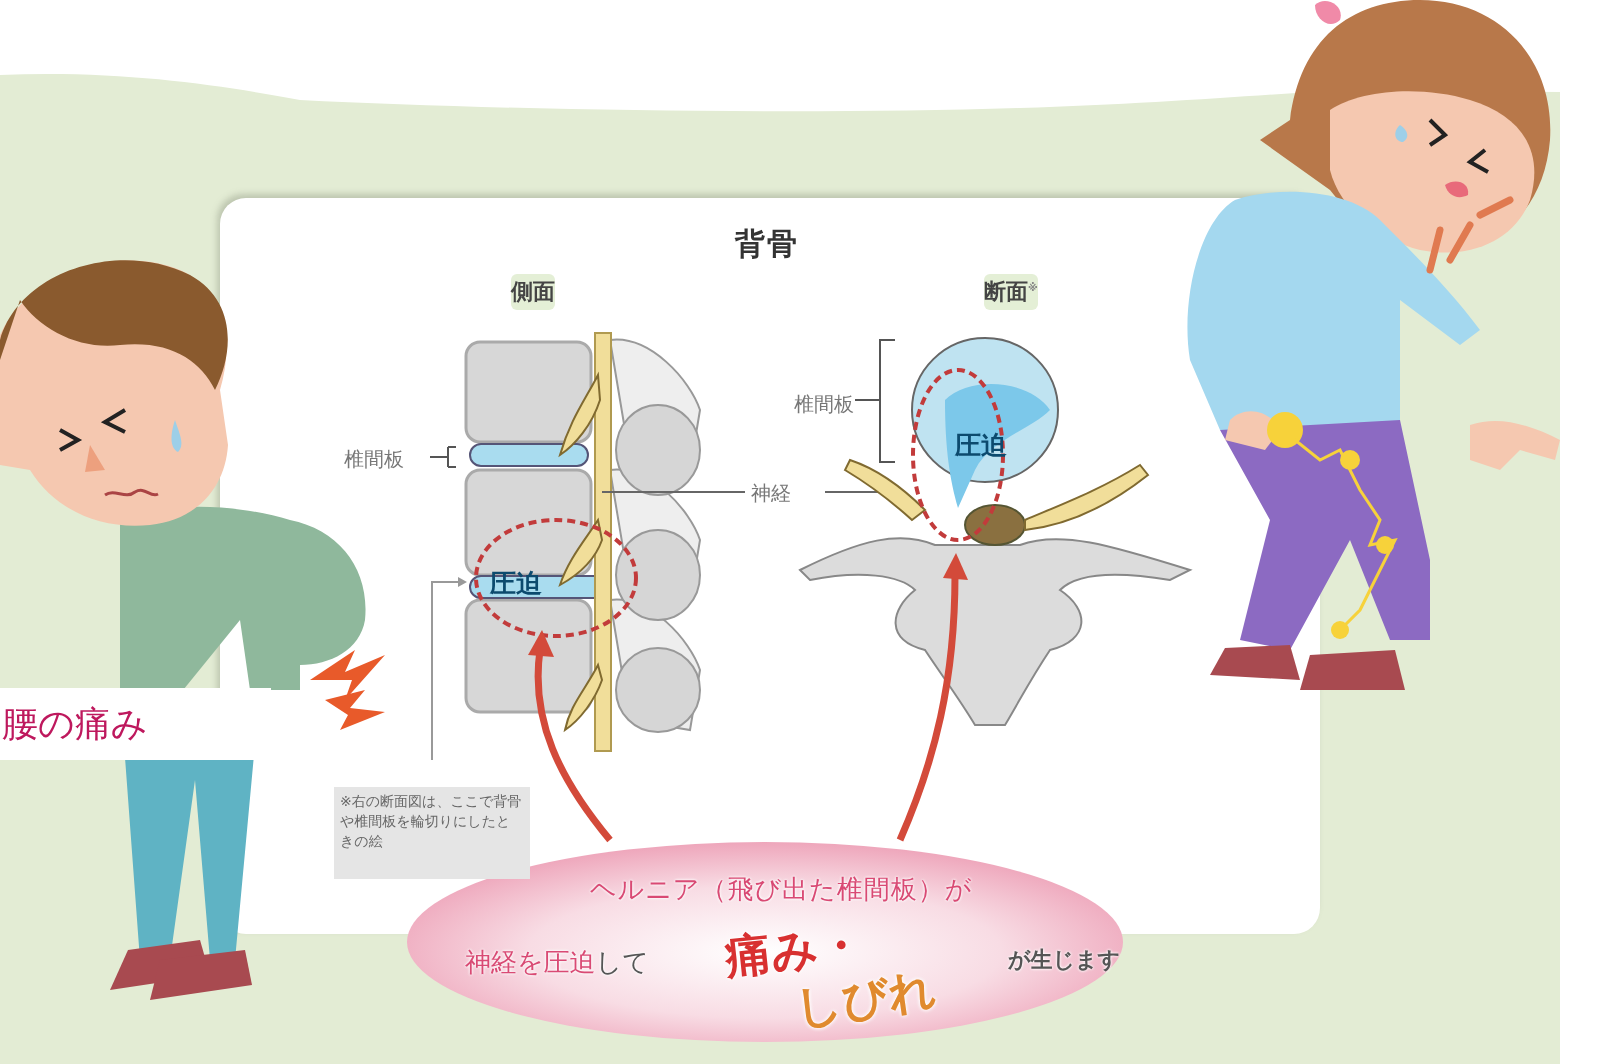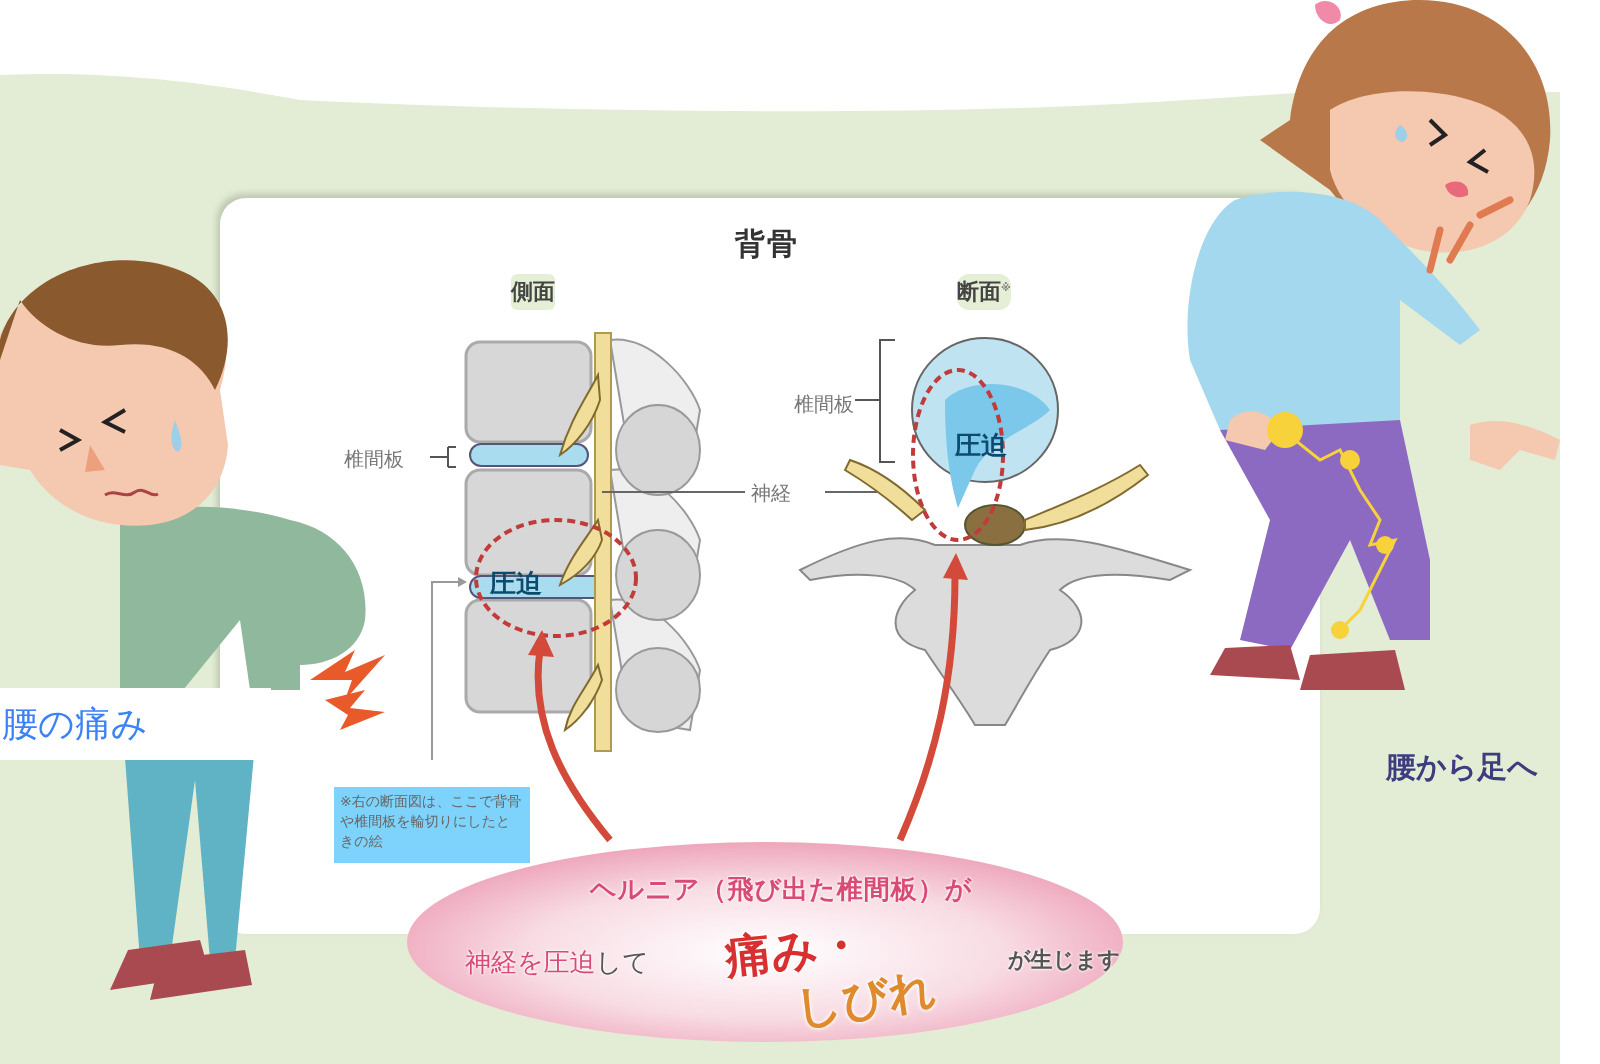--- a/index.html
+++ b/index.html
@@ -3,30 +3,30 @@
 <meta charset="utf-8">
 <style>
   html,body{margin:0;padding:0;}
   body{width:1600px;height:1064px;position:relative;overflow:hidden;background:#ffffff;font-family:"DejaVu Sans","Liberation Sans",sans-serif;}
   .bg-green{position:absolute;left:0;top:0;width:1600px;height:1064px;}
   .panel{position:absolute;left:220px;top:198px;width:1100px;height:736px;background:#ffffff;border-radius:26px;box-shadow:-3px -4px 6px rgba(120,130,110,0.35);}
   .title{position:absolute;left:735px;top:224px;font-size:30px;font-weight:bold;color:#333;letter-spacing:2px;}
   .tag{position:absolute;background:#e4efd6;border-radius:6px;font-size:22px;font-weight:bold;color:#444;padding:3px 0;}
   .tag sup{font-size:10px;color:#888;}
   .lbl{position:absolute;font-size:20px;color:#777;}
-  .note{position:absolute;left:334px;top:787px;width:196px;height:76px;background:#7dd3fc;font-size:14px;line-height:20px;color:#666;padding:4px 6px;box-sizing:border-box;}
+  .note{position:absolute;left:334px;top:787px;width:196px;height:92px;background:#e5e5e5;font-size:14px;line-height:20px;color:#666;padding:4px 6px;box-sizing:border-box;}
   .press{position:absolute;font-size:26px;font-weight:bold;color:#0c4a6e;}
-  .ellipse-text1{position:absolute;left:590px;top:872px;font-size:26px;font-weight:bold;color:#d94a74;letter-spacing:1px;text-shadow:0 0 3px #fff,0 0 3px #fff;}
+  .ellipse-text1{position:absolute;left:590px;top:872px;font-size:26px;font-weight:normal;color:#d94a74;letter-spacing:1px;text-shadow:0 0 3px #fff,0 0 3px #fff;}
   .ellipse-text2{position:absolute;left:465px;top:945px;font-size:26px;font-weight:normal;color:#d94a74;text-shadow:0 0 3px #fff,0 0 3px #fff;}
   .ellipse-text2 .plain{color:#555;}
   .big1{position:absolute;left:725px;top:920px;font-size:46px;font-weight:bold;color:#d83030;transform:rotate(-6deg);text-shadow:0 0 4px #fff,0 0 4px #fff;}
   .big2{position:absolute;left:795px;top:968px;font-size:46px;font-weight:bold;color:#e08a2e;transform:rotate(-8deg);text-shadow:0 0 4px #fff,0 0 4px #fff;}
   .tail{position:absolute;left:1008px;top:945px;font-size:22px;font-weight:bold;color:#555;text-shadow:0 0 3px #fff,0 0 3px #fff;}
   .caption-right{position:absolute;left:1362px;top:745px;width:200px;text-align:center;font-size:30px;font-weight:bold;color:#3c3c7e;line-height:44px;}
-  .caption-left{position:absolute;left:0;top:688px;width:271px;height:72px;background:#ffffff;font-size:36px;color:#3b82f6;line-height:72px;padding-left:2px;box-sizing:border-box;font-family:"DejaVu Serif","Liberation Serif",serif;white-space:nowrap;overflow:hidden;}
+  .caption-left{position:absolute;left:0;top:688px;width:271px;height:72px;background:#ffffff;font-size:36px;color:#be185d;line-height:72px;padding-left:2px;box-sizing:border-box;font-family:"DejaVu Serif","Liberation Serif",serif;white-space:nowrap;overflow:hidden;}
   svg{position:absolute;left:0;top:0;}
 </style>
 </head>
 <body>
 
 <svg class="bg-green" width="1600" height="1064">
   <path d="M0,75 C120,70 220,85 300,100 C500,110 800,115 1020,108 C1150,104 1260,95 1340,90 L1560,92 L1560,1064 L0,1064 Z" fill="#e3ecd4"></path>
 </svg>
 
 <div class="panel"></div>
@@ -126,21 +126,21 @@
     <circle cx="1340" cy="630" r="9" fill="#f7d23a"></circle>
     <path d="M1430,270 L1440,230 M1450,260 L1470,225 M1480,215 L1510,200" stroke="#e07a50" stroke-width="7" stroke-linecap="round"></path>
   </g>
 </svg>
 
 <div class="title">背骨</div>
 
 <div class="tag" style="left:511px;top:274px;">
   <span>側面</span>
 </div>
-<div class="tag" style="left:957px;top:274px;border-radius:12px;">
+<div class="tag" style="left:984px;top:274px;">
   <span>断面</span><sup>※</sup>
 </div>
 
 <div class="lbl" style="left:344px;top:446px;">椎間板</div>
 <div class="lbl" style="left:794px;top:391px;">椎間板</div>
 <div class="lbl" style="left:751px;top:480px;">神経</div>
 
 <div class="press" style="left:490px;top:566px;">圧迫</div>
 <div class="press" style="left:955px;top:428px;">圧迫</div>
 
@@ -148,18 +148,17 @@
 
 <div class="ellipse-text1">ヘルニア（飛び出た椎間板）が</div>
 <div class="ellipse-text2">
   <span>神経を圧迫</span><span class="plain">して</span>
 </div>
 <div class="big1">痛み・</div>
 <div class="big2">しびれ</div>
 <div class="tail">が生じます</div>
 
 <div class="caption-right">
-  <div>腰から足へ</div>
 </div>
 
 <div class="caption-left">
   <span>腰の痛み</span>
 </div>
 
 </body></html>

